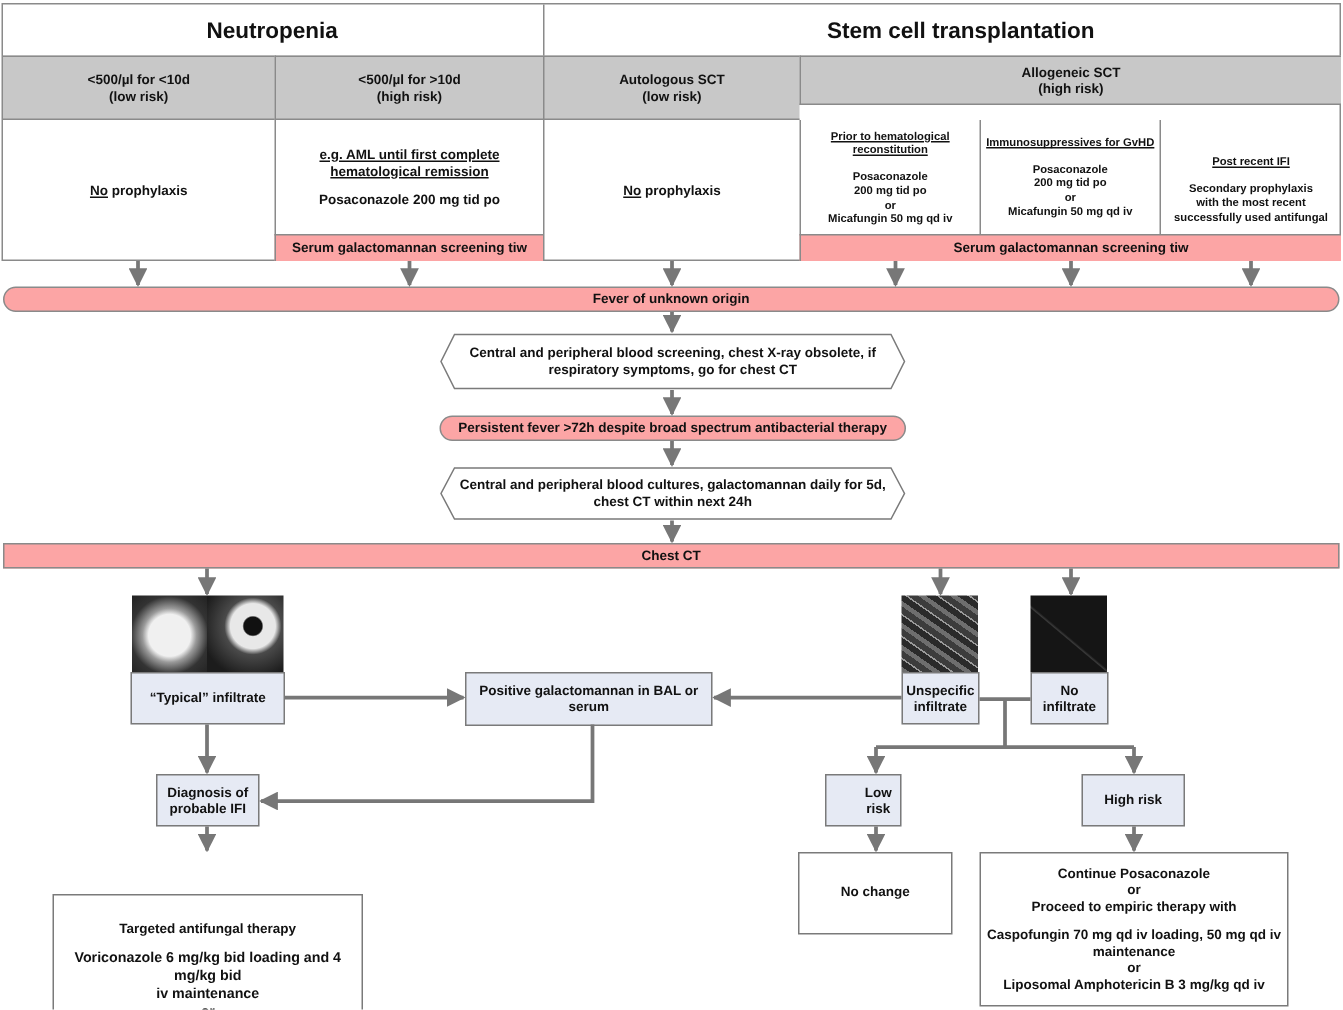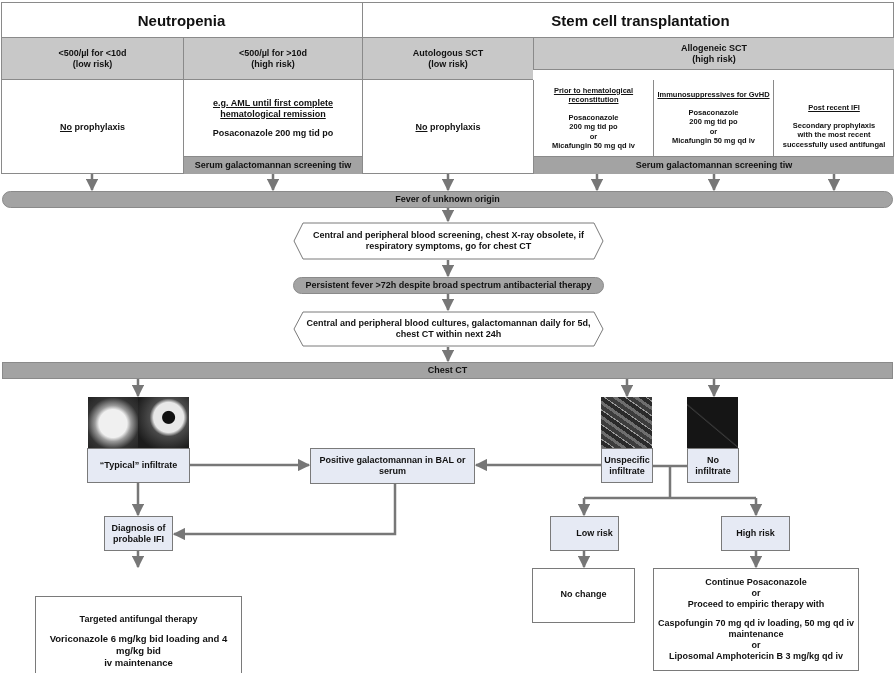--- a/index.html
+++ b/index.html
@@ -3,21 +3,21 @@
 <meta charset="utf-8">
 <style>
   html,body{margin:0;padding:0;background:#fff;}
   body{width:895px;height:673px;position:relative;overflow:hidden;
        font-family:"Liberation Sans",sans-serif;color:#111;}
   .abs{position:absolute;box-sizing:border-box;}
   .cell{display:flex;flex-direction:column;align-items:center;justify-content:center;
         text-align:center;font-weight:bold;font-size:9px;line-height:11px;}
   .title{font-size:15px;font-weight:bold;}
   .gray{background:#c8c8c8;}
-  .yellow{background:#a3a3a3;}
+  .yellow{background:#fca5a5;}
   .blue{background:#e6eaf4;border:1px solid #7a7a7a;}
   .white{background:#fff;border:1px solid #7a7a7a;}
   .u{text-decoration:underline;}
   .sp{height:8px;}
   .small{font-size:6px;line-height:8px;font-weight:normal;}
   .bigger{font-size:9.5px;line-height:12px;}
   svg.lines{position:absolute;left:0;top:0;pointer-events:none;}
   .ct{background:#1a1a1a;overflow:hidden;}
 </style>
 </head>
@@ -118,21 +118,21 @@
   <span>infiltrate</span>
 </div>
 <div class="abs cell blue" style="left:687px;top:448px;width:52px;height:35px;">
   <span>No</span>
   <span>infiltrate</span>
 </div>
 <div class="abs cell blue" style="left:104px;top:516px;width:69px;height:35px;">
   <span>Diagnosis of</span>
   <span>probable IFI</span>
 </div>
-<div class="abs cell blue" style="left:550px;top:516px;width:69px;height:35px;padding-left:20px;">Low risk</div>
+<div class="abs cell blue" style="left:550px;top:516px;width:51px;height:35px;padding-left:20px;">Low risk</div>
 <div class="abs cell blue" style="left:721px;top:516px;width:69px;height:35px;">High risk</div>
 
 <div class="abs cell white" style="left:35px;top:596px;width:207px;height:125px;">
   <span>Targeted antifungal therapy</span>
   <div class="sp"></div>
   <span class="bigger">Voriconazole 6 mg/kg bid loading and 4 mg/kg bid</span>
   <span class="bigger">iv maintenance</span>
   <span class="bigger">or</span>
   <span class="bigger">Liposomal Amphotericin B 3 mg/kg qd iv</span>
   <span class="small" style="margin-top:3px">(to be preferred if breakthrough IFD under posaconazole prophylaxis)</span>

